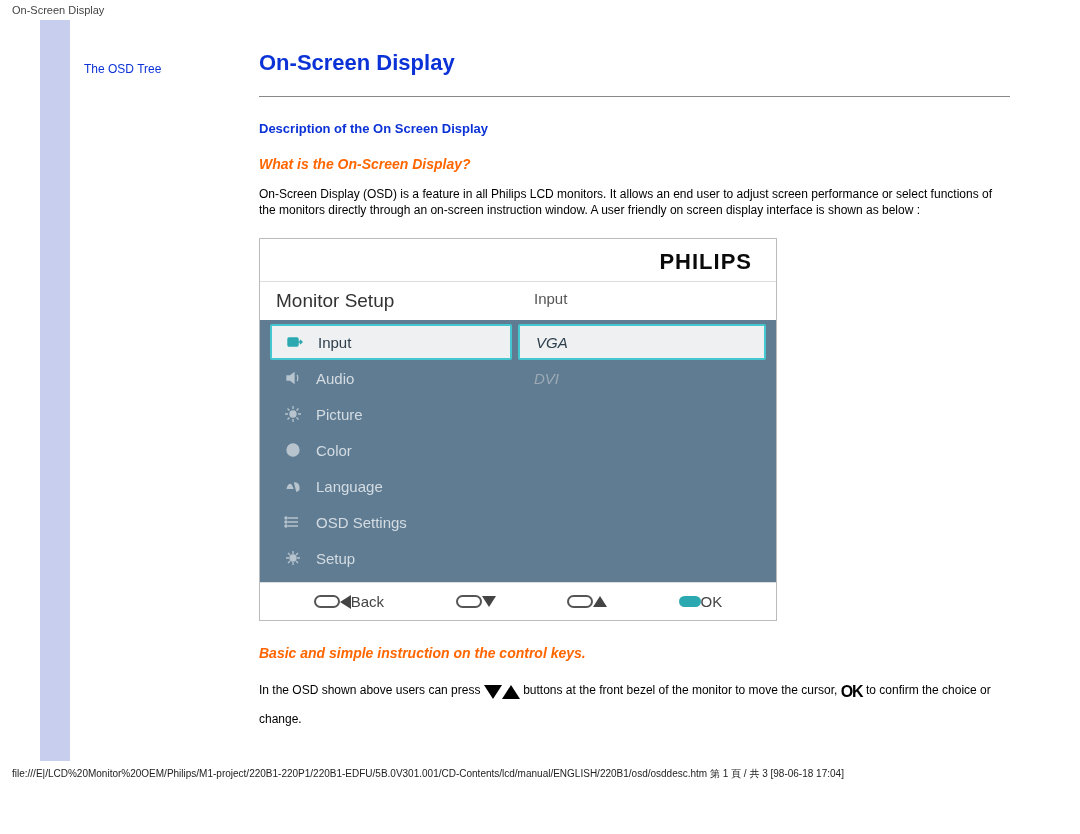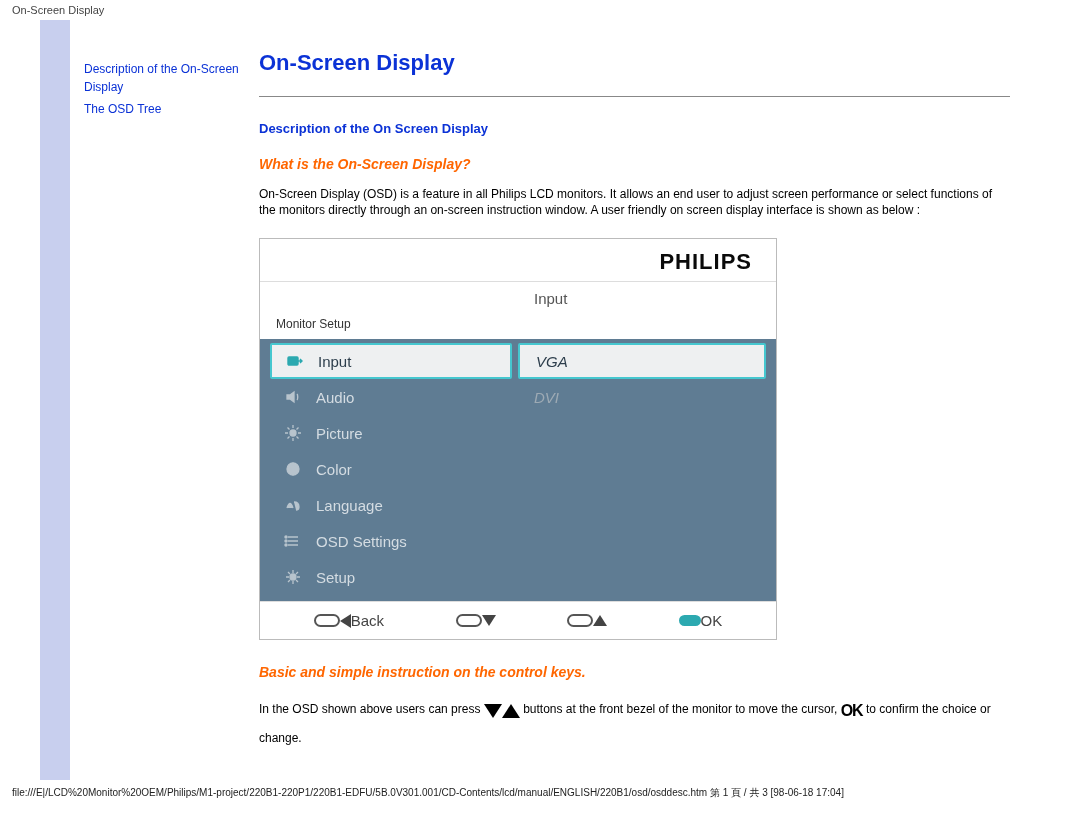--- a/index.html
+++ b/index.html
@@ -86,23 +86,22 @@
     color: #0a0a0a;
   }
   .osd-headers {
     display: flex;
     background: #fff;
     border-top: 1px solid #ddd;
   }
   .osd-hdr-left {
     width: 50%;
     padding: 8px 16px;
-    font-size: 12px;
+    font-size: 19px;
     color: #333;
-    margin-top: 27px;
   }
   .osd-hdr-right {
     width: 50%;
     padding: 8px 16px;
     font-size: 15px;
     color: #555;
   }
   .osd-body {
     display: flex;
     background: #5f7c93;
@@ -233,21 +232,20 @@
 </style>
 </head>
 <body>
 
 <div class="top-label">On-Screen Display</div>
 
 <div class="page-wrap">
   <div class="left-border"></div>
 
   <nav class="sidebar">
-    <a href="#">Description of the On-Screen Display</a>
     <a href="#">The OSD Tree</a>
   </nav>
 
   <main class="main">
     <h1 class="page-title">On-Screen Display</h1>
     <hr class="rule">
 
     <h2 class="section">Description of the On Screen Display</h2>
     <h3 class="sub">What is the On-Screen Display?</h3>
     <p class="body">On-Screen Display (OSD) is a feature in all Philips LCD monitors. It allows an end user to adjust screen performance or select functions of the monitors directly through an on-screen instruction window. A user friendly on screen display interface is shown as below :</p>

